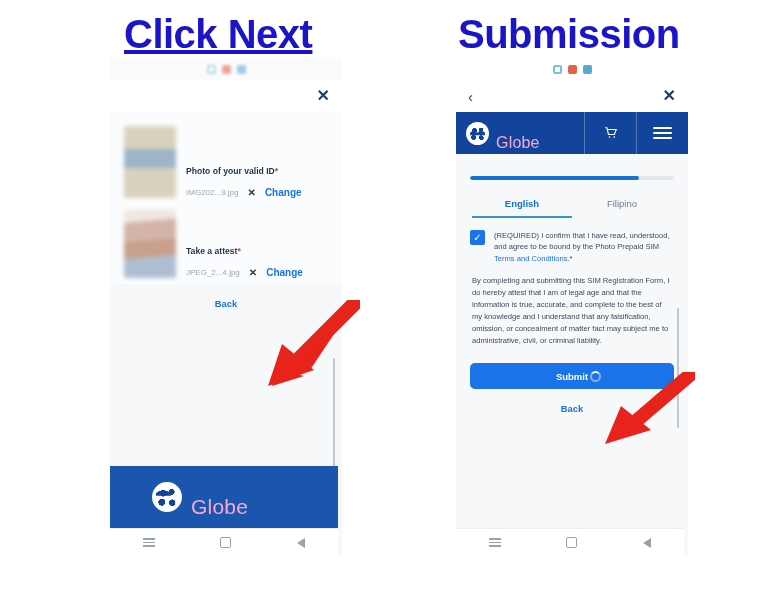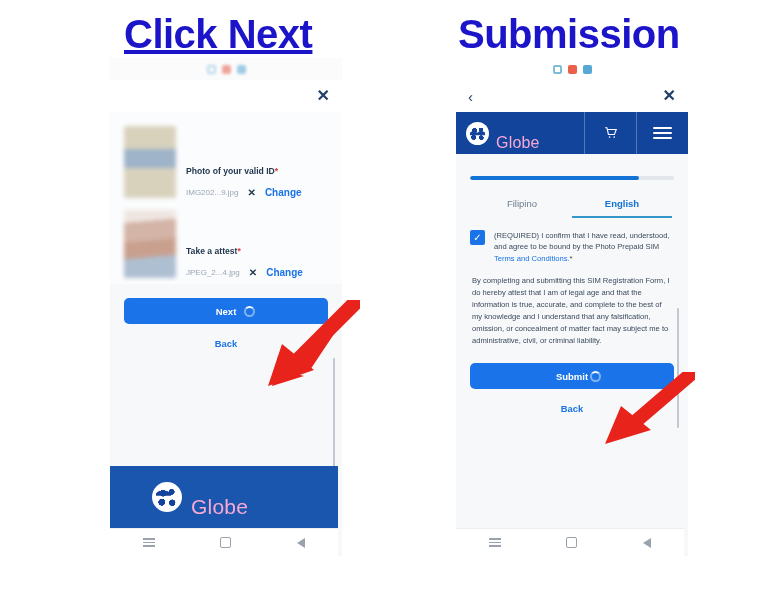--- a/index.html
+++ b/index.html
@@ -261,26 +261,20 @@
             </div>
             <div class="up-file-row">
               <span class="up-file">JPEG_2...4.jpg</span>
               <span class="up-x">✕</span>
               <span class="up-change">Change</span>
             </div>
           </div>
         </div>
       </div>
 
-      <div class="cta-wrap">
-        <div class="cta">
-          <span>Next</span>
-          <span class="spin"></span>
-        </div>
-      </div>
       <div class="back-link">Back</div>
 
       <div class="scroll-ind" style="top:300px; height:112px;"></div>
 
       <div class="footer-band">
         <div class="globe-logo"></div>
         <div class="globe-word">Globe</div>
       </div>
 
       <div class="android-nav">
@@ -333,22 +327,22 @@
         </div>
       </div>
 
       <div class="progress-wrap">
         <div class="progress">
           <div class="fill" id="prog-fill" style="width: 83%;"></div>
         </div>
       </div>
 
       <div class="lang-tabs">
+        <div class="lang-tab active">English</div>
         <div class="lang-tab">Filipino</div>
-        <div class="lang-tab active">English</div>
       </div>
 
       <div class="check-row">
         <div class="checkbox">
           <span>✓</span>
         </div>
         <div class="check-text">
           <span>(REQUIRED) I confirm that I have read, understood, and agree to be bound by the Photo Prepaid SIM </span><span class="tc">Terms and Conditions.</span><span>*</span>
         </div>
       </div>

